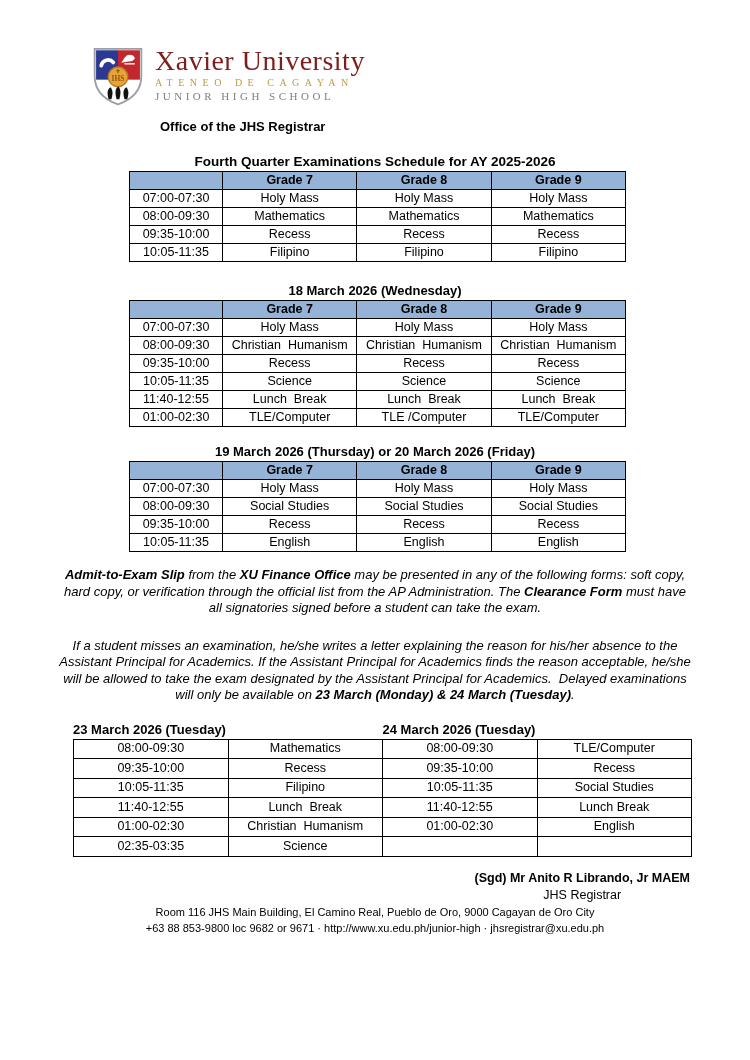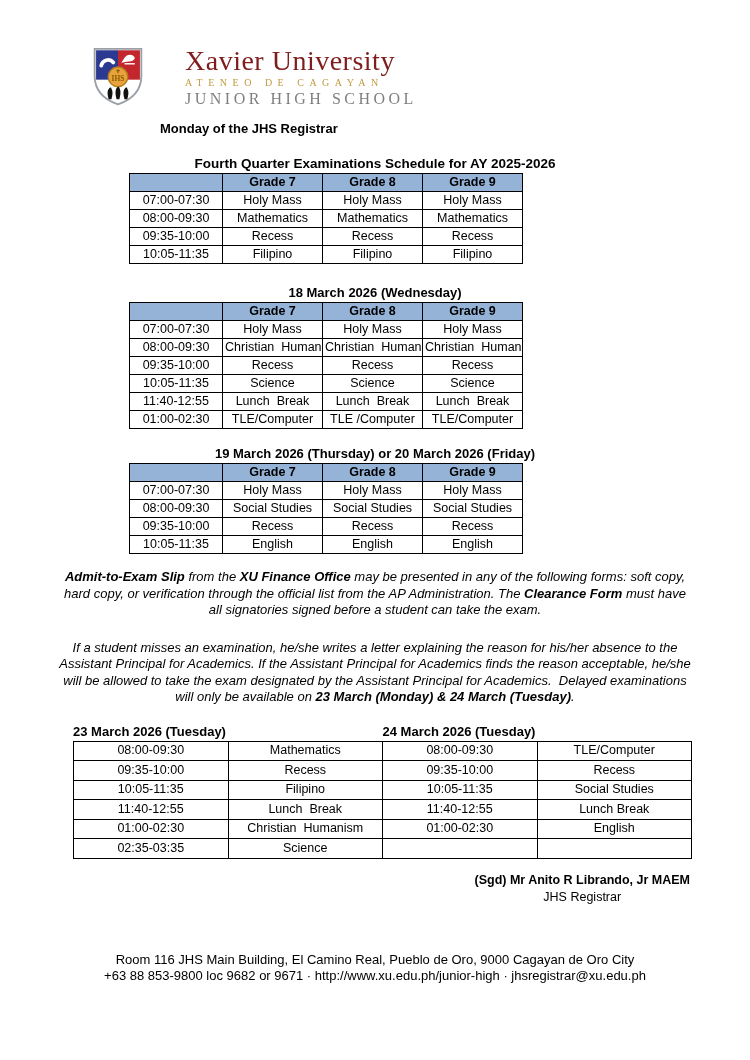--- a/index.html
+++ b/index.html
@@ -5,45 +5,45 @@
   * { box-sizing: border-box; margin: 0; padding: 0; }
   html, body { background: #ffffff; }
   body {
     width: 750px; height: 1060px;
     font-family: "Liberation Sans", sans-serif;
     color: #000;
   }
   .page { position: relative; width: 750px; height: 1060px; overflow: hidden; background: #fff; }
 
   
-  .logo-row { display: flex; align-items: flex-start; margin: 44px 0 0 90px; gap: 30px; }
+  .logo-row { display: flex; align-items: flex-start; margin: 44px 0 0 90px; }
   .seal { width: 56px; height: 62px; flex: 0 0 auto; }
   .logo-text { margin-left: 9px; padding-top: 2px; }
   .logo-name {
     font-family: "Liberation Serif", serif;
     font-size: 28px; color: #7f1d1d; line-height: 30px; letter-spacing: 0.5px;
   }
   .logo-sub1 {
     font-family: "Liberation Serif", serif;
     font-size: 10px; color: #C09A3E; letter-spacing: 5.5px; margin-top: 1px;
   }
   .logo-sub2 {
     font-family: "Liberation Serif", serif;
-    font-size: 16px; color: #7F7F7F; letter-spacing: 3.5px; margin-top: 2px;
+    font-size: 11px; color: #7F7F7F; letter-spacing: 3.5px; margin-top: 2px;
   }
   .office { margin: 13px 0 0 160px; font-size: 13px; font-weight: bold; }
 
   .doc-title { margin-top: 20px; text-align: center; font-size: 13.5px; font-weight: bold; }
 
   
   .section-title { text-align: center; font-size: 13px; font-weight: bold; }
   .t1-title { margin-top: 14px; }
   .t2-title { margin-top: 21px; }
   .t3-title { margin-top: 17px; }
-  .exam-wrap { width: 394px; margin-left: 129px; }
+  .exam-wrap { width: 497px; margin-left: 129px; }
   table { border-collapse: collapse; width: 100%; table-layout: fixed; }
   th, td {
     border: 1px solid #000;
     font-size: 12.5px; height: 18px; line-height: 15px;
     text-align: center; vertical-align: middle; padding: 0 2px;
     white-space: pre; overflow: hidden;
   }
   .exam-table { margin-top: 2px; }
   .exam-table th { background: #95B3D7; font-weight: bold; }
   .exam-table col.time-col { width: 93px; }
@@ -62,21 +62,21 @@
   .delayed-titles > div { width: 50%; text-align: left; font-size: 13px; font-weight: bold; }
   .delayed-wrap { width: 619px; margin-left: 73px; margin-top: 2px; }
   .delayed-table td { height: 19.5px; }
 
   
   .signature { width: fit-content; margin: 13px 60px 0 auto; text-align: center; }
   .sig-name { font-size: 12.5px; font-weight: bold; line-height: 17px; }
   .sig-title { font-size: 12.5px; line-height: 17px; }
 
   
-  .footer { margin-top: 46px; text-align: center; font-size: 13px; line-height: 16px; color: #000; }
+  .footer { text-align: center; font-size: 11px; line-height: 16px; color: #000; }
 </style>
 </head>
 <body>
 
 <div class="page">
 
   <div class="logo-row">
     <svg class="seal" viewBox="0 0 60 66" xmlns="http://www.w3.org/2000/svg">
       <path d="M5 5 H55 V34 C55 50 44 59.5 30 64.5 C16 59.5 5 50 5 34 Z" fill="#ffffff" stroke="#9aa0a6" stroke-width="2"></path>
       <path d="M6.5 6.5 H30 V38 H6.5 Z" fill="#2B3990"></path>
@@ -93,21 +93,21 @@
         <path d="M37 48 c1.5 -2 3 -2 3 0 c2 3 1 7 0 11 l-3 0 c-1 -4 -2 -8 0 -11 z"></path>
       </g>
     </svg>
     <div class="logo-text">
       <div class="logo-name">Xavier University</div>
       <div class="logo-sub1">ATENEO DE CAGAYAN</div>
       <div class="logo-sub2">JUNIOR HIGH SCHOOL</div>
     </div>
   </div>
 
-  <div class="office">Monday of the JHS Registrar</div>
+  <div class="office">Office of the JHS Registrar</div>
 
   <div class="doc-title">Fourth Quarter Examinations Schedule for AY 2025-2026</div>
 
   <div class="exam-wrap">
     <table class="exam-table">
       <colgroup>
           <col class="time-col">
           <col>
           <col>
           <col>

